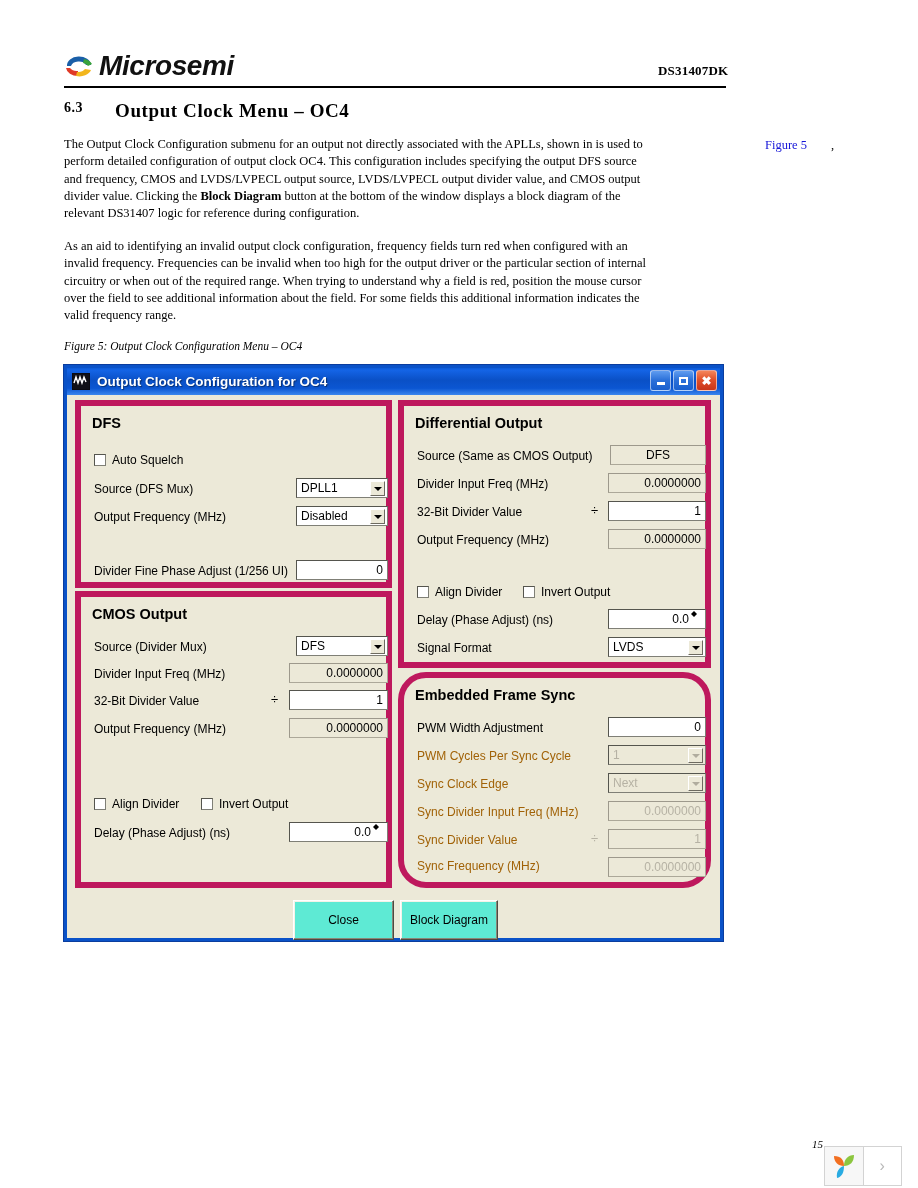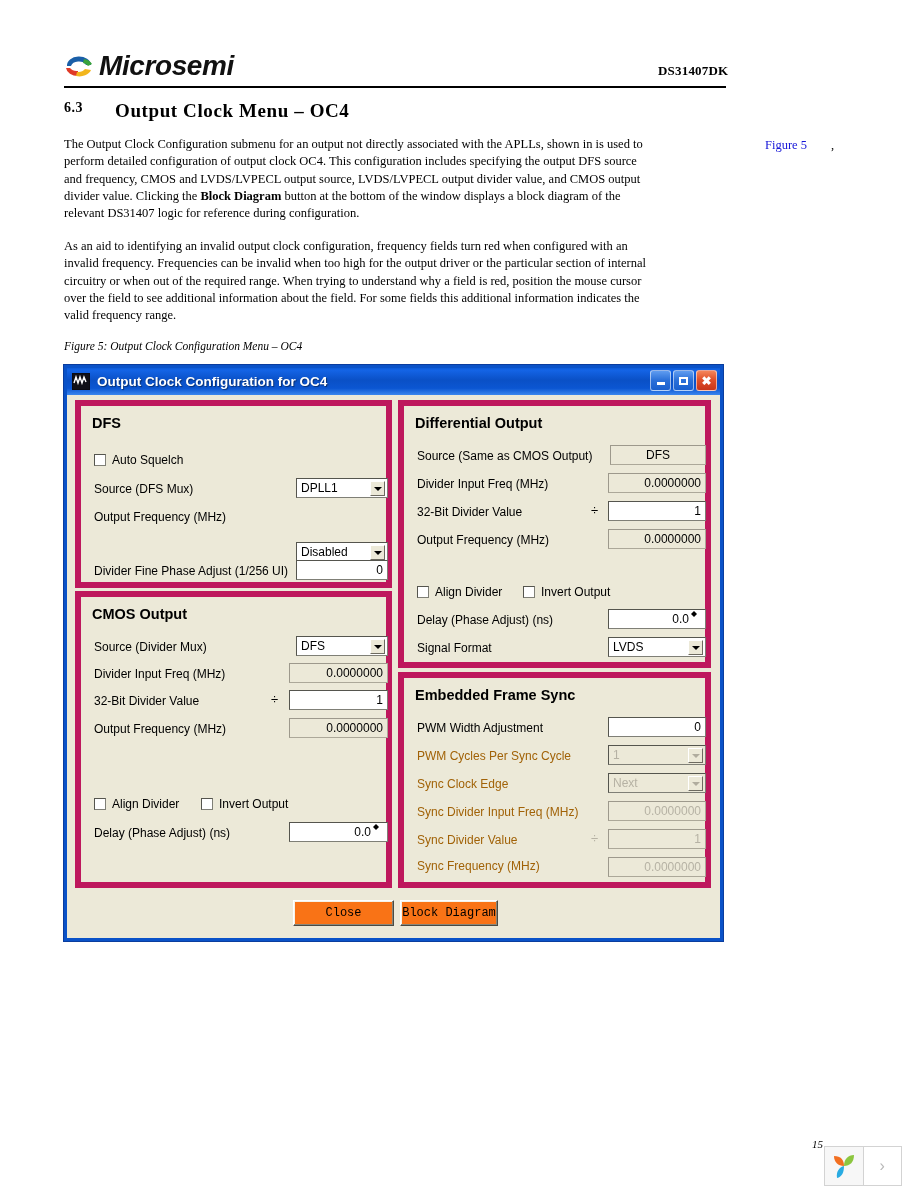--- a/index.html
+++ b/index.html
@@ -106,26 +106,26 @@
   .spin .dn i{border-top:3px solid #000;}
 
   .chk{position:absolute;display:flex;align-items:center;gap:6px;}
   .chk .box{width:12px;height:12px;background:#fff;border:1px solid #7f7f76;
             border-top-color:#55554e;border-left-color:#55554e;box-sizing:border-box;}
   .chk .t{font-size:12px;color:#000;font-family:"Liberation Sans",sans-serif;white-space:nowrap;}
 
   .divsym{position:absolute;font-size:13px;color:#000;font-family:"Liberation Sans",sans-serif;}
   .divsym.dis{color:#b6b2a4;}
 
-  .btn{position:absolute;height:26px;background:#f97316;
+  .btn{position:absolute;height:40px;background:#5eead4;
        border:1px solid #aca899;border-top-color:#fff;border-left-color:#fff;
        border-right-color:#4c4a42;border-bottom-color:#4c4a42;
        box-shadow:inset -1px -1px 0 #8a8778, inset 1px 1px 0 #f5f3e8;
        display:flex;align-items:center;justify-content:center;
-       font-size:12px;font-family:Liberation Mono, monospace;color:#000;
+       font-size:12px;font-family:Liberation Sans, sans-serif;color:#000;
        box-sizing:border-box;cursor:default;}
 
   
   .pgnum{position:absolute;left:812px;top:1138px;font-size:11px;font-style:italic;
          font-family:"Liberation Serif",serif;color:#000;}
   .fwidget{position:absolute;left:824px;top:1146px;width:76px;height:38px;
            display:flex;background:#fff;border:1px solid #d3d3d3;}
   .fw-cell{flex:1;display:flex;align-items:center;justify-content:center;}
   .fw-cell.left{background:#f7f7f7;border-right:1px solid #d3d3d3;}
   .fw-arrow{color:#b9b9b9;font-size:16px;font-family:"Liberation Sans",sans-serif;}
@@ -204,21 +204,21 @@
 
         <div class="lbl" style="left:13px;top:76px;">Source (DFS Mux)</div>
         <div class="fld combo" style="left:215px;top:72px;width:92px;">
           <span>DPLL1</span>
           <span class="arrow">
               <i></i>
             </span>
         </div>
 
         <div class="lbl" style="left:13px;top:104px;">Output Frequency (MHz)</div>
-        <div class="fld combo" style="left:215px;top:100px;width:92px;margin-top:36px;">
+        <div class="fld combo" style="left:215px;top:100px;width:92px;">
           <span>Disabled</span>
           <span class="arrow">
               <i></i>
             </span>
         </div>
 
         <div class="lbl" style="left:13px;top:158px;">Divider Fine Phase Adjust (1/256 UI)</div>
         <div class="fld edit" style="left:215px;top:154px;width:92px;">
           <span>0</span>
         </div>
@@ -322,21 +322,21 @@
 
         <div class="lbl" style="left:13px;top:235px;">Signal Format</div>
         <div class="fld combo" style="left:204px;top:231px;width:98px;">
           <span>LVDS</span>
           <span class="arrow">
               <i></i>
             </span>
         </div>
       </div>
 
-      <div class="grp" style="left:331px;top:277px;width:313px;height:216px;">
+      <div class="grp" style="left:331px;top:277px;width:313px;height:216px;border-radius:28px;">
         <div class="grp-title" style="left:11px;top:9px;">Embedded Frame Sync</div>
 
         <div class="lbl" style="left:13px;top:43px;">PWM Width Adjustment</div>
         <div class="fld edit" style="left:204px;top:39px;width:98px;">
           <span>0</span>
         </div>
 
         <div class="lbl dis" style="left:13px;top:71px;">PWM Cycles Per Sync Cycle</div>
         <div class="fld combo dis" style="left:204px;top:67px;width:98px;">
           <span>1</span>

